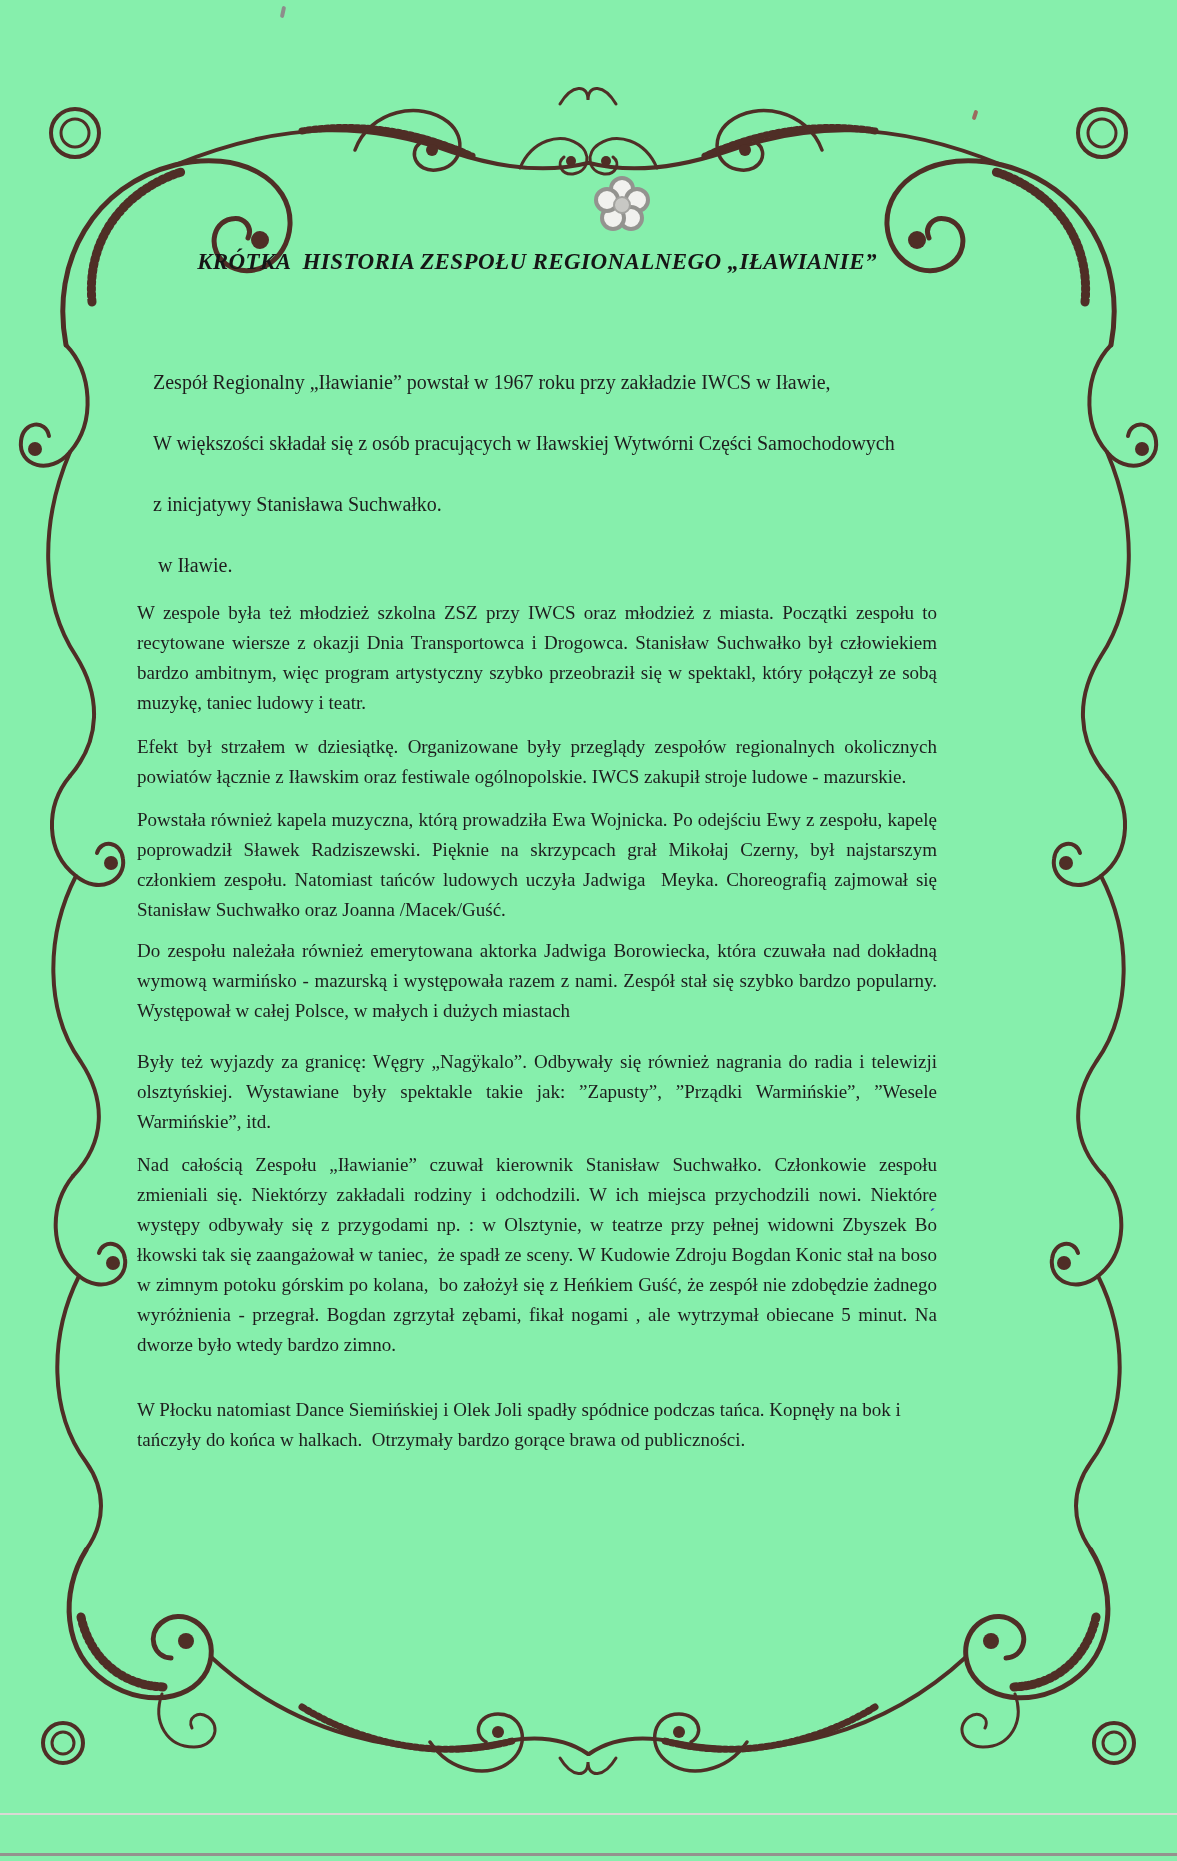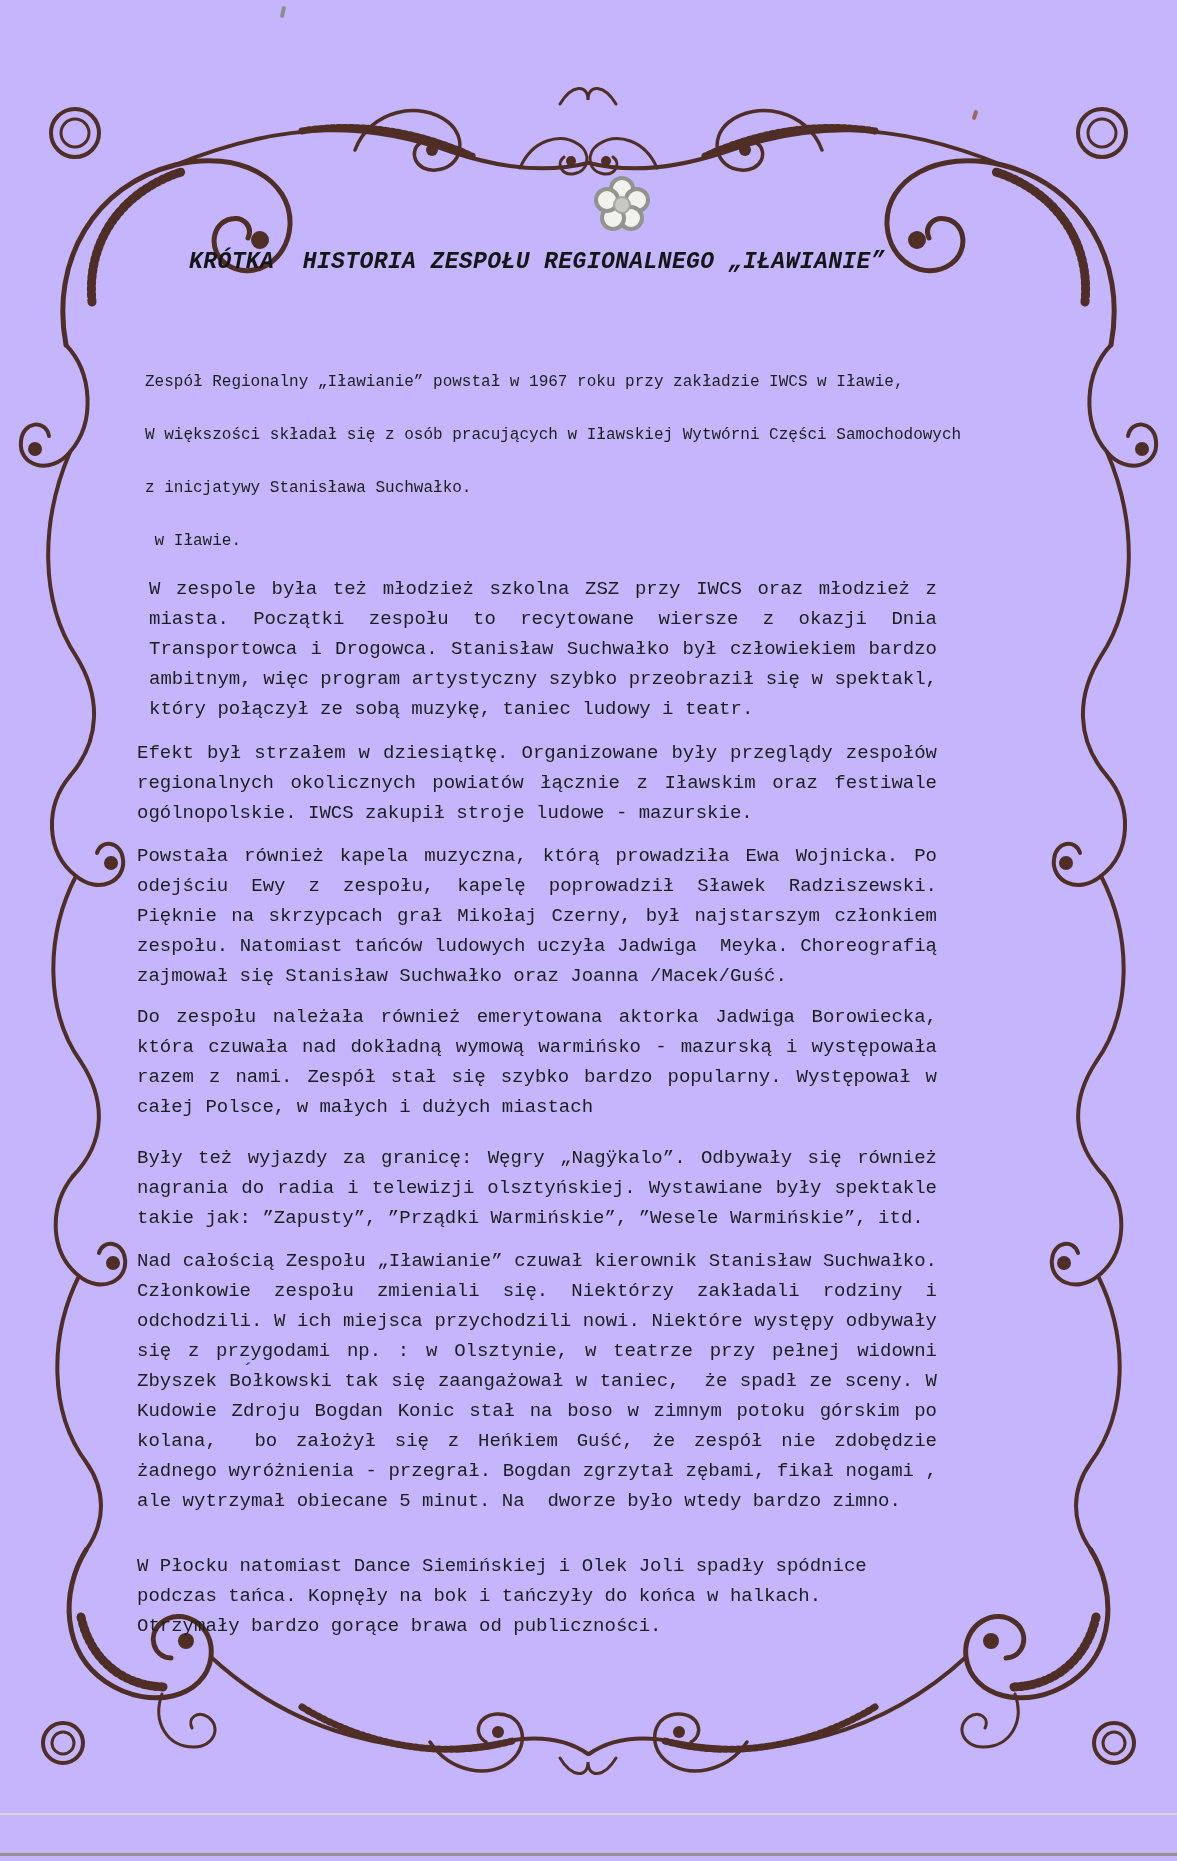--- a/index.html
+++ b/index.html
@@ -1,47 +1,47 @@
 <!DOCTYPE html>
 <html><head>
 <meta charset="utf-8">
 <style>
   html,body{margin:0;padding:0;background:#e8e6e2;}
   .page{
     position:relative;
     width:1177px;height:1861px;
     margin:0 auto;
-    background:#c4b5fd;
-    font-family:Liberation Mono, monospace;
+    background:#86efac;
+    font-family:Liberation Serif, serif;
     color:#1f1f1f;
     overflow:hidden;
   }
   .border-svg{position:absolute;left:0;top:0;width:1177px;height:1861px;}
   .content{position:absolute;left:137px;top:248px;width:800px;}
   .title{
     margin:0 0 84px 0;
     font-size:23px;line-height:28px;
     font-weight:bold;font-style:italic;
     text-align:center;letter-spacing:.4px;
     color:#161616;white-space:pre-wrap;
   }
   .lines{
-    margin:8px;font-size:16px;line-height:45px;height:45px;
+    margin:16px;font-size:20px;line-height:45px;height:45px;
     white-space:pre;color:#1e1e1e;
   }
   .para{
     margin:0;font-size:19px;line-height:30px;
     text-align:justify;white-space:pre-wrap;color:#1e1e1e;
   }
   .rag{text-align:left;}
   .mb10{margin-bottom:10px;}
   .mb7{margin-bottom:7px;}
   .mb11{margin-bottom:11px;}
   .mb13{margin-bottom:13px;}
-  .mb14{margin-bottom:14px;margin-left:12px;}
+  .mb14{margin-bottom:14px;}
   .mb21{margin-bottom:21px;}
   .mb25{margin-bottom:35px;}
   .blue-accent{position:relative;display:inline-block;}
   .blue-accent::after{
     content:"\00B4";
     position:absolute;left:2px;top:-10px;
     color:#3434c8;font-weight:bold;font-size:17px;
   }
   .speck{position:absolute;}
   .scanline{position:absolute;left:0;width:1177px;}

